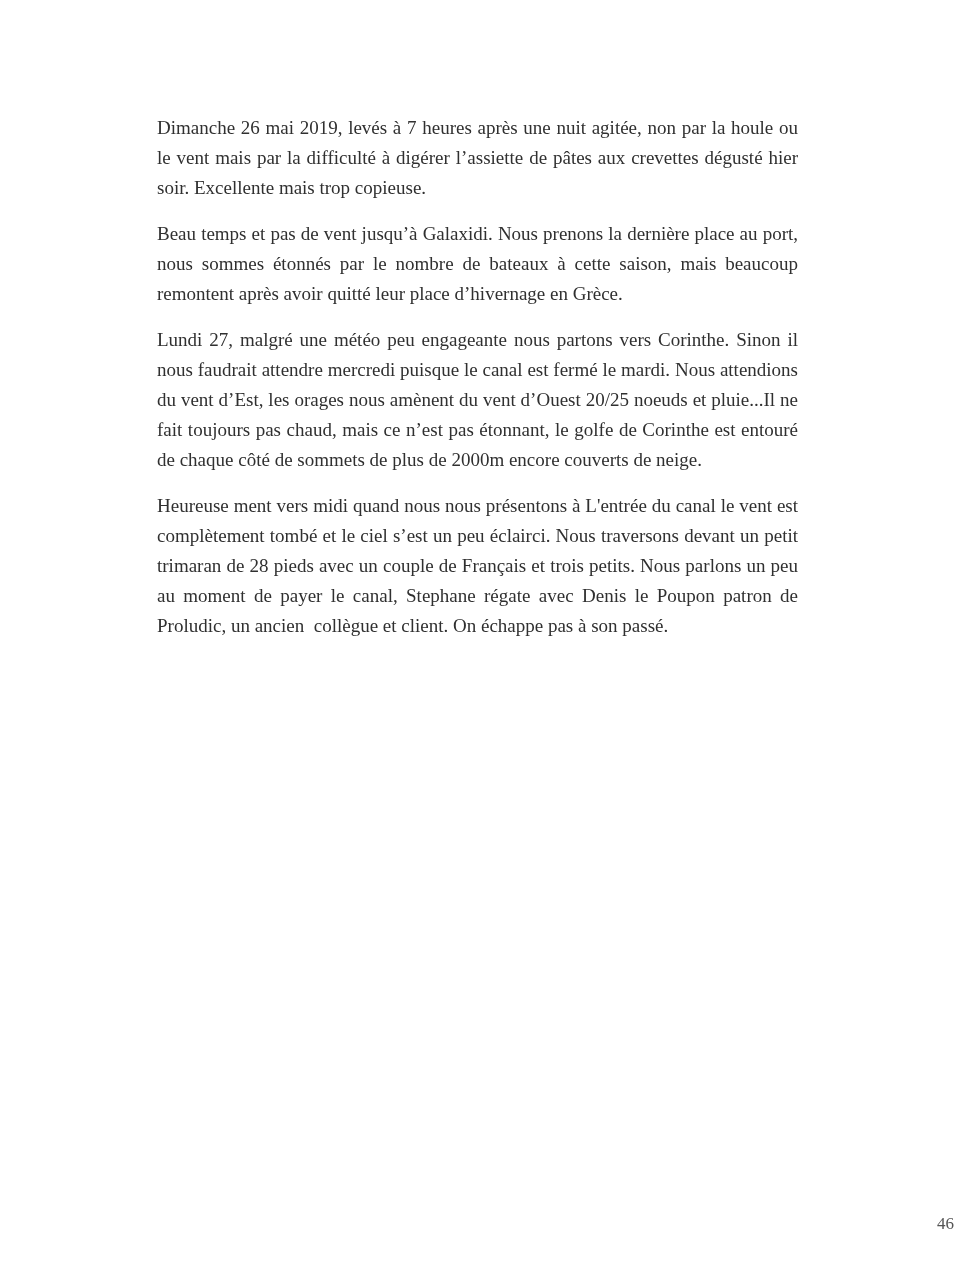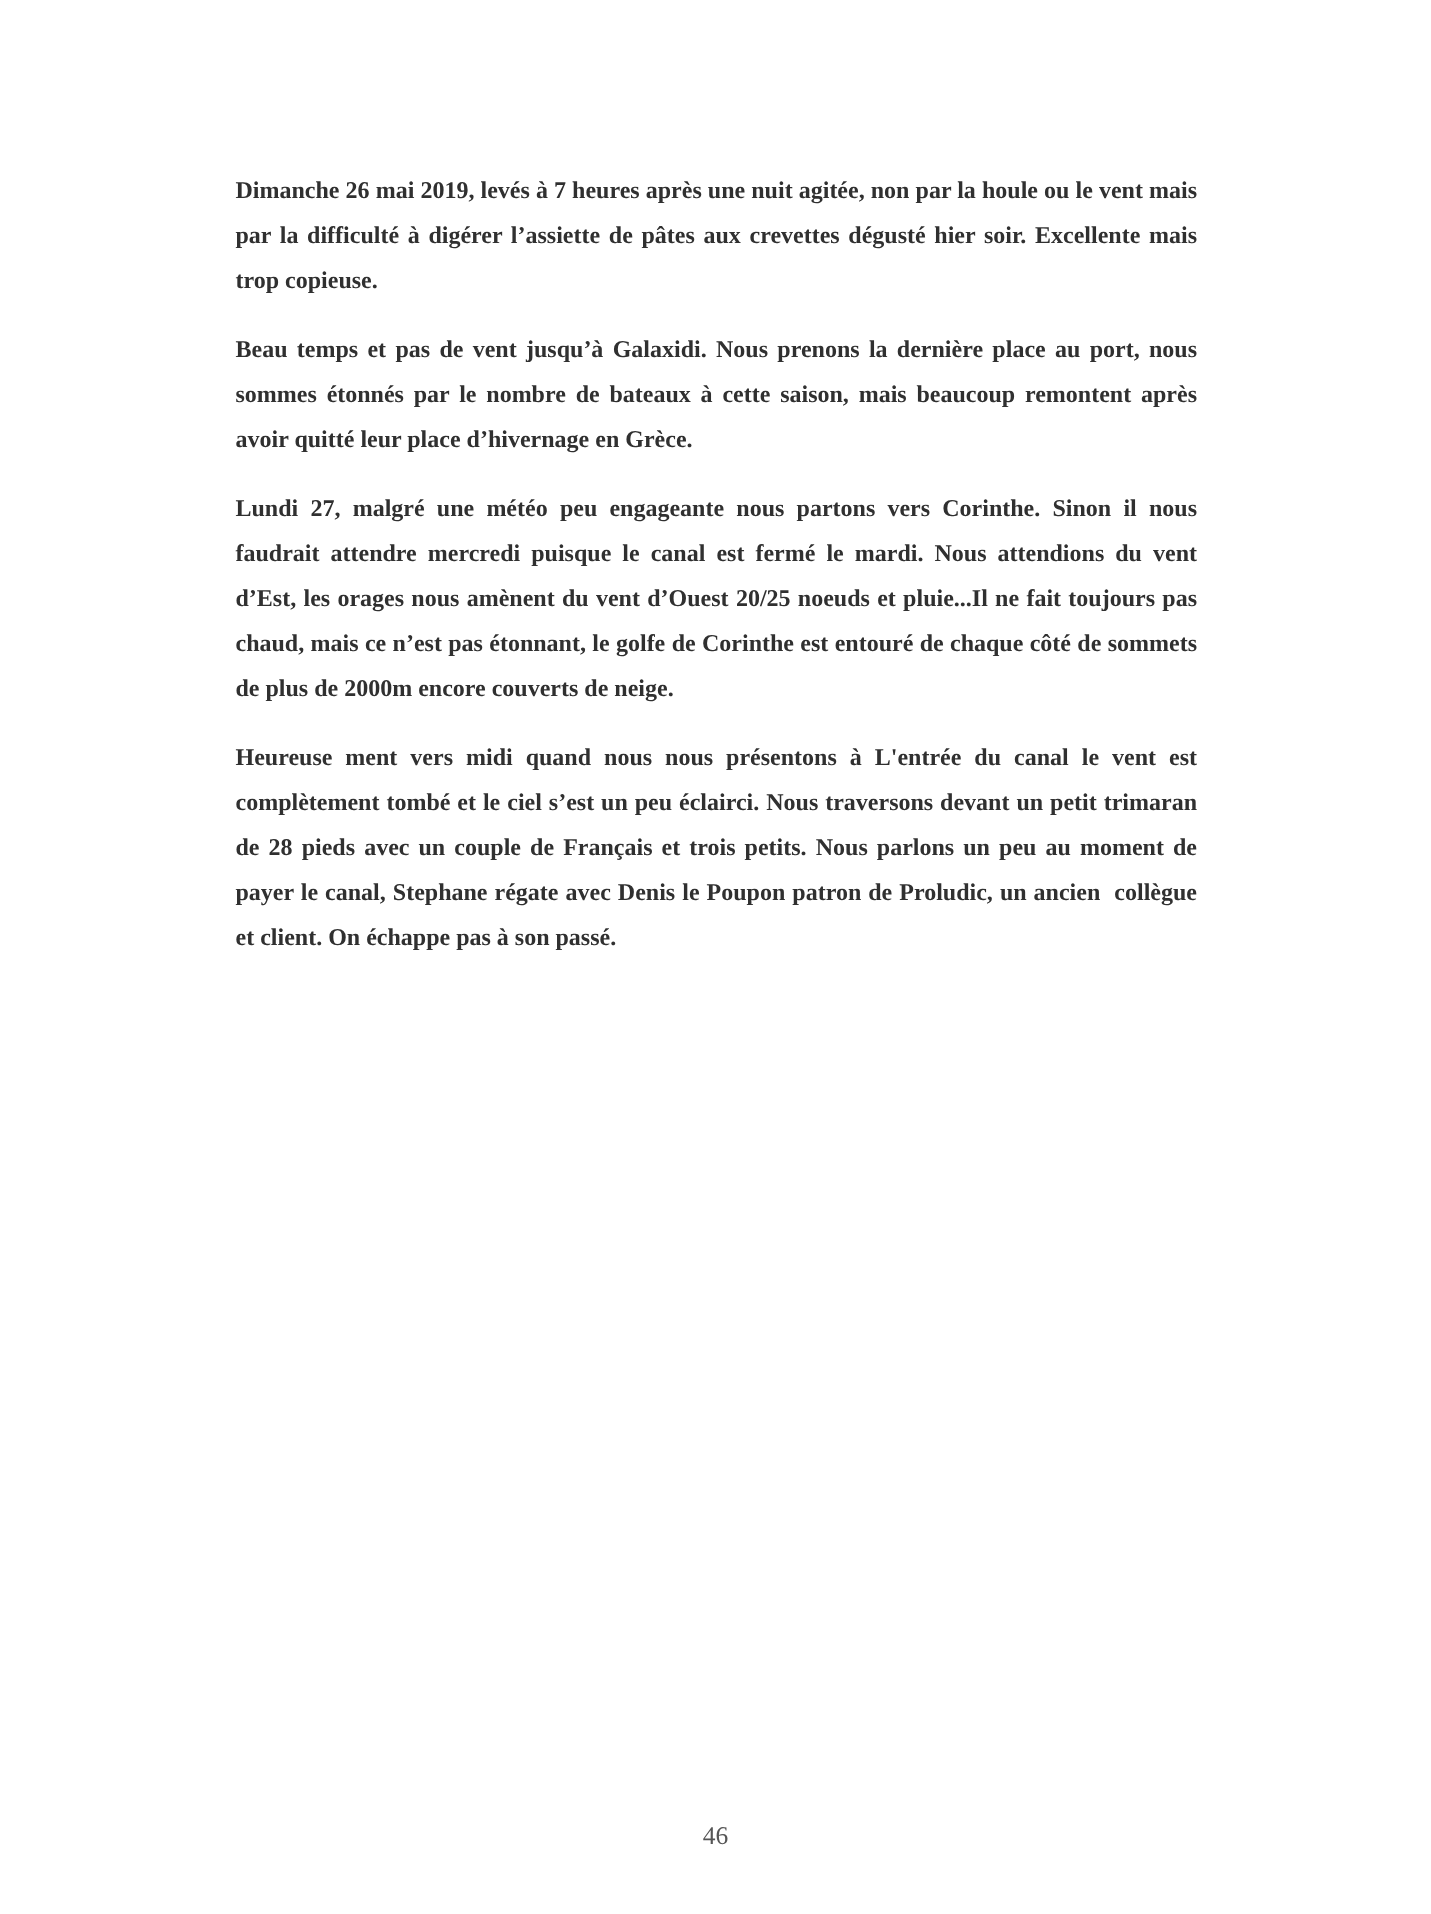--- a/index.html
+++ b/index.html
@@ -20,35 +20,34 @@
     width: 954px;
     height: 1276px;
     background: #ffffff;
   }
   .text-block {
     position: absolute;
     left: 157px;
     top: 113px;
     width: 641px;
     color: #303030;
-    font-size: 16px;
+    font-size: 19px;
     line-height: 30px;
     text-align: justify;
-    font-weight: bold;
   }
   .text-block p {
     margin: 0 0 16px 0;
     white-space: pre-wrap;
   }
   .page-footer {
     position: absolute;
     left: 0;
     top: 1213px;
     width: 954px;
-    text-align: center;
+    text-align: right;
     color: #555555;
     font-size: 17px;
     line-height: 22px;
   }
 </style>
 </head>
 <body>
 
 <div class="page">
 

